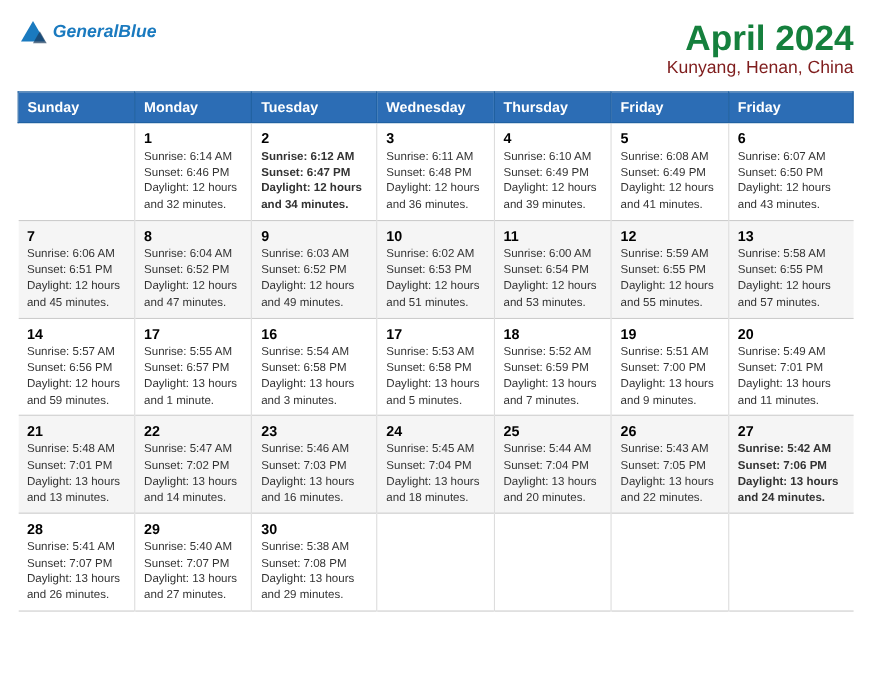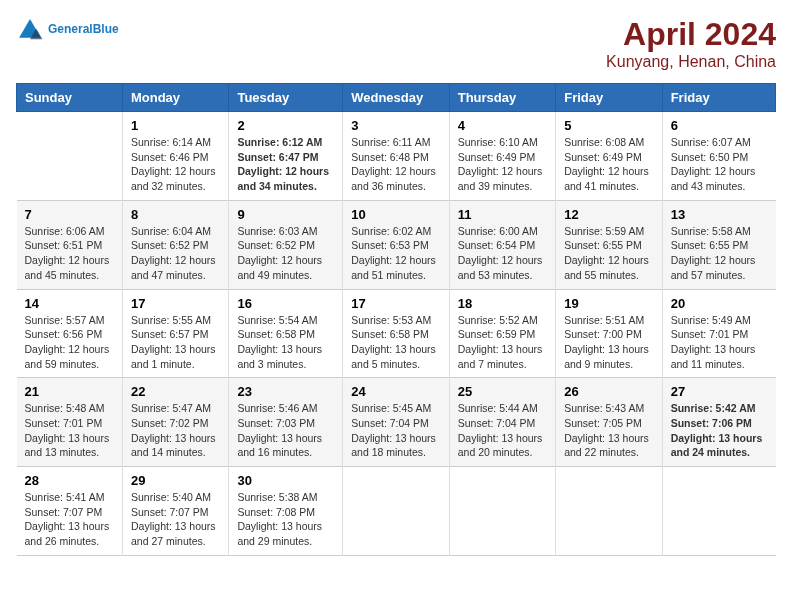--- a/index.html
+++ b/index.html
@@ -15,39 +15,40 @@
       justify-content: space-between;
       align-items: flex-start;
       margin-bottom: 12px;
     }
     .logo {
       display: flex;
       align-items: center;
       gap: 4px;
     }
     .logo-text {
-      font-size: 12px;
+      font-size: 16px;
       font-weight: bold;
       color: #1a3a5c;
       line-height: 1.1;
+      font-style: italic;
     }
     .logo-text span {
       color: #1a7abf;
     }
     .logo-icon {
       width: 28px;
       height: 28px;
     }
     .title-block {
       text-align: right;
     }
     .main-title {
       font-size: 32px;
       font-weight: bold;
-      color: #7f1d1d;
+      color: #15803d;
     }
     .subtitle {
       font-size: 16px;
       color: #7f1d1d;
     }
     table {
       width: 100%;
       border-collapse: collapse;
       font-size: 11px;
     }

